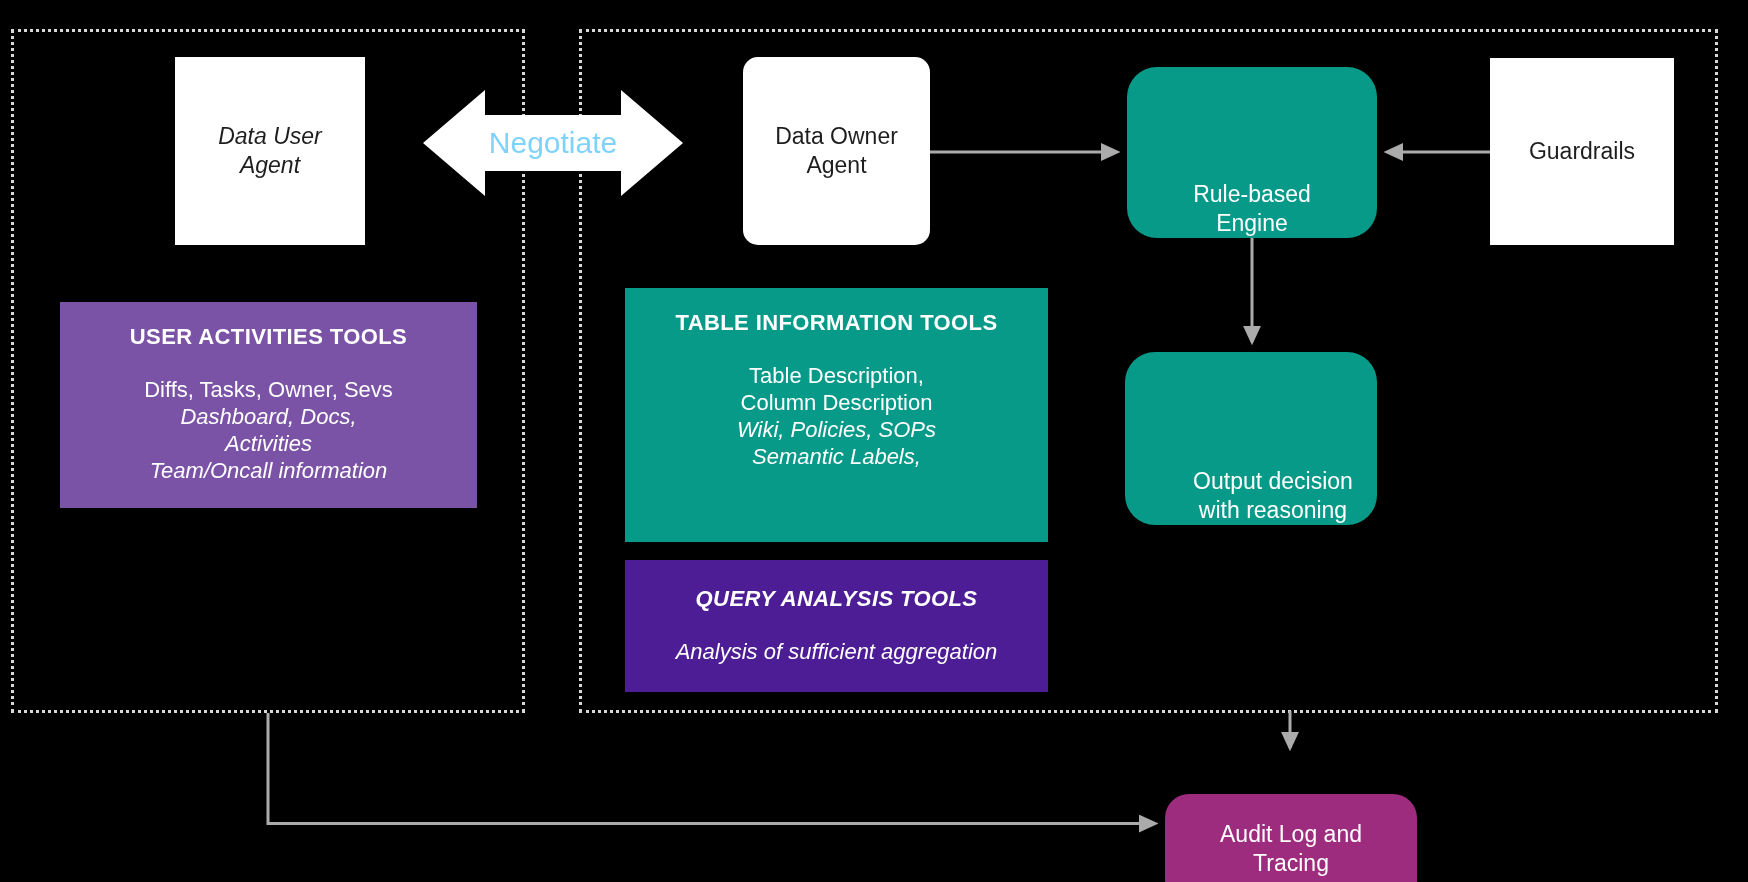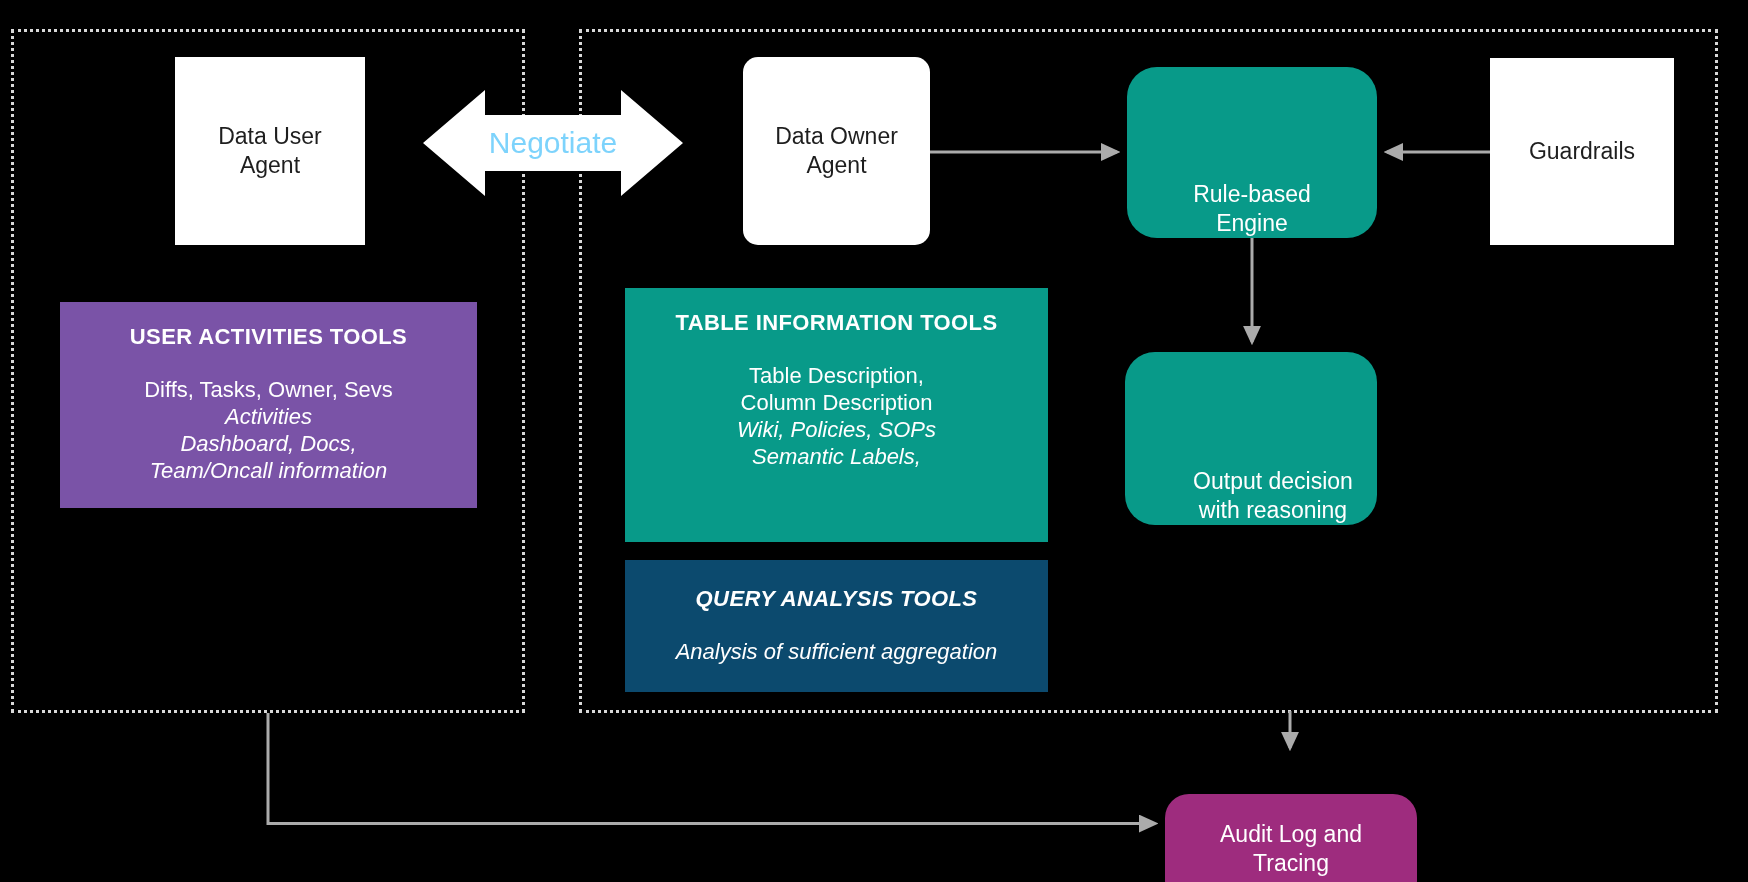--- a/index.html
+++ b/index.html
@@ -17,34 +17,34 @@
   .node {
     position:absolute; display:flex; flex-direction:column;
     align-items:center; justify-content:center; text-align:center;
     font-size:23px; line-height:29px;
   }
   .node span { display:block; }
   .white-box   { background:#ffffff; color:#1e1e1e; }
   .teal-node   { background:#089A89; color:#ffffff; border-radius:30px;justify-content:flex-end; }
   .magenta-node{ background:#9E2C7E; color:#ffffff; border-radius:24px; }
 
-  #n-datauser   { left:175px;  top:57px;  width:190px; height:188px; }
+  #n-datauser   { left:175px;  top:57px;  width:190px; height:188px;font-style:italic; }
   #n-dataowner  { left:743px;  top:57px;  width:187px; height:188px;border-radius:15px; }
   #n-engine     { left:1127px; top:67px;  width:250px; height:171px; }
   #n-guardrails { left:1490px; top:58px;  width:184px; height:187px;align-items:center; }
   #n-output     { left:1125px; top:352px; width:252px; height:173px;padding-left:44px; }
   #n-audit      { left:1165px; top:757px; width:252px; height:110px;margin-top:37px; }
 
   .toolbox { position:absolute; color:#ffffff; text-align:center; padding-top:22px; }
   .toolbox .tb-title { font-weight:bold; font-size:22px; letter-spacing:.4px; }
   .toolbox .tb-body  { margin-top:26px; font-size:22px; line-height:27px; }
   .toolbox .tb-body span { display:block; }
   #t-user  { left:60px;  top:302px; width:417px; height:206px; background:#7A53A7; }
   #t-table { left:625px; top:288px; width:423px; height:254px; background:#089A89; }
-  #t-query { left:625px; top:560px; width:423px; height:132px; background:#0c4a6e; padding-top:26px; }
+  #t-query { left:625px; top:560px; width:423px; height:132px; background:#4c1d95; padding-top:26px; }
   #t-query .tb-title { font-style:italic; }
   .it { font-style:italic; }
 
   #negotiate-arrow-svg { position:absolute; left:423px; top:90px; }
   #negotiate-label {
     position:absolute; left:423px; top:90px; width:260px; height:106px;
     display:flex; align-items:center; justify-content:center;
     color:#7dd3fc; font-size:30px;
   }
 </style>
@@ -100,22 +100,22 @@
 
   <div class="node magenta-node" id="n-audit">
     <span>Audit Log and</span>
     <span>Tracing</span>
   </div>
 
   <div class="toolbox" id="t-user">
     <div class="tb-title">USER ACTIVITIES TOOLS</div>
     <div class="tb-body">
       <span>Diffs, Tasks, Owner, Sevs</span>
+      <span class="it">Dashboard, Docs,</span>
       <span class="it">Activities</span>
-      <span class="it">Dashboard, Docs,</span>
       <span class="it">Team/Oncall information</span>
     </div>
   </div>
 
   <div class="toolbox" id="t-table">
     <div class="tb-title">TABLE INFORMATION TOOLS</div>
     <div class="tb-body">
       <span>Table Description,</span>
       <span>Column Description</span>
       <span class="it">Wiki, Policies, SOPs</span>

